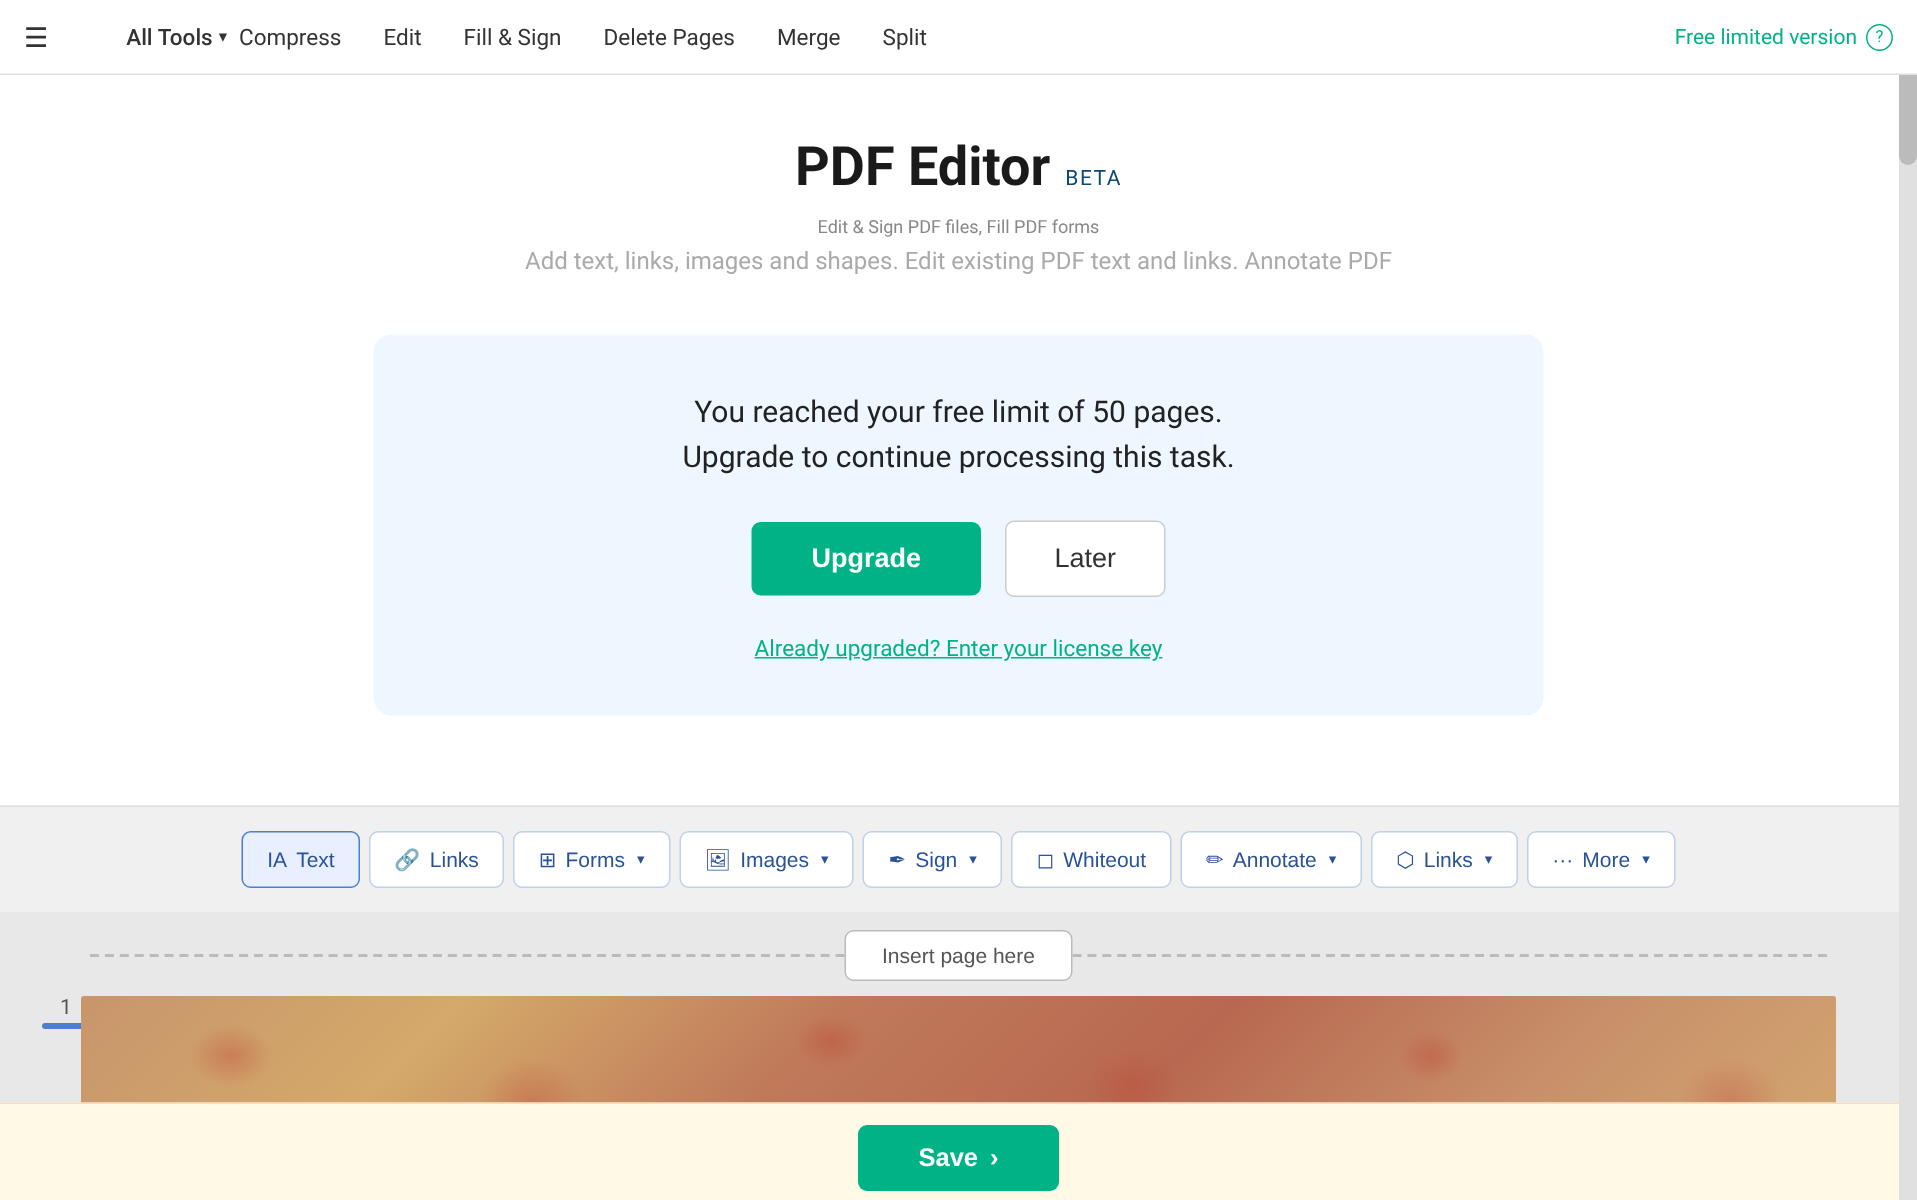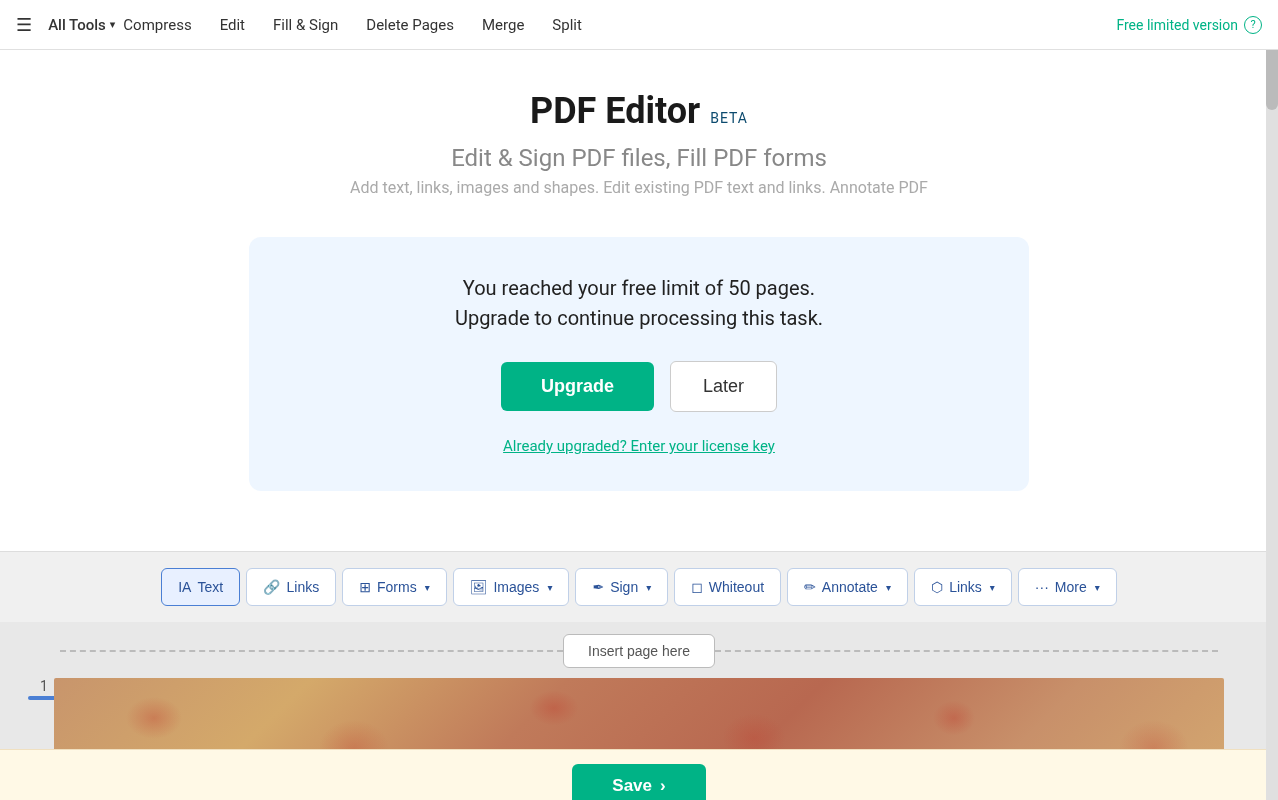--- a/index.html
+++ b/index.html
@@ -24,20 +24,21 @@
     }
     .navbar-all-tools {
       display: flex;
       align-items: center;
       gap: 4px;
       font-size: 15px;
       font-weight: 500;
       color: #333;
       cursor: pointer;
       margin-right: 8px;
+      margin-left: 36px;
     }
     .navbar-all-tools .chevron { font-size: 11px; }
     .navbar-links {
       display: flex;
       align-items: center;
       gap: 28px;
       list-style: none;
       flex: 1;
     }
     .navbar-links li a {
@@ -87,21 +88,21 @@
       font-weight: 700;
       color: #1a1a1a;
     }
     .beta-badge {
       font-size: 14px;
       font-weight: 400;
       color: #0c4a6e;
       letter-spacing: 1px;
     }
     .page-subtitle1 {
-      font-size: 24px;
+      font-size: 12px;
       color: #888;
       text-align: left;
       margin-bottom: 6px;
     }
     .page-subtitle2 {
       font-size: 16px;
       color: #aaa;
       text-align: center;
       margin-bottom: 40px;
     }

